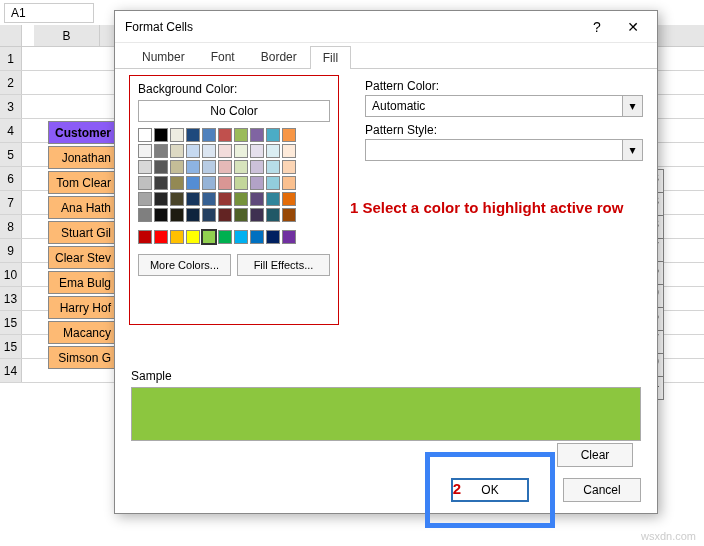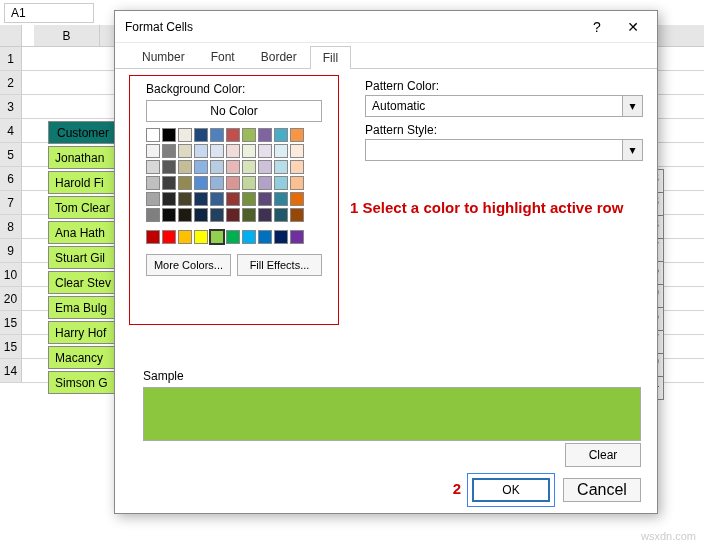--- a/index.html
+++ b/index.html
@@ -14,72 +14,72 @@
 .col-header.blank { width:22px;}
 .col-header.b { width: 66px; }
 .namebox { position:absolute; top:3px; left:4px; width:90px; height:20px; border:1px solid #ccc; background:#fff; display:flex; align-items:center; padding:0 6px;}
 .rows { }
 .row { display: flex; height: 24px; border-bottom: 1px solid #d4d4d4; }
 .row-hdr { width: 22px; background: #e6e6e6; border-right: 1px solid #ccc; display: flex; align-items: center; justify-content: center; }
 .cell { border-right: 1px solid #d4d4d4; padding: 2px 4px; display: flex; align-items: center; }
 .cell.a { width: 12px; border:none;}
 .data-table { position: absolute; top: 119px; left: 46px; }
 .data-table th, .data-table td { border: 1px solid #888; padding: 3px 6px; font-size: 12px; height:23px; }
-.data-table th { background: #0f766e; font-weight: normal; }
-.data-table td { background: #bef264; }
+.data-table th { background: #8b5cf6; font-weight: bold; }
+.data-table td { background: #fdba74; text-align: right; }
 .right-vals { position:absolute; right:40px; top:169px; }
 .right-vals div { height:24px; border:1px solid #888; width:34px; text-align:right; padding:1px 4px; background:#fff; margin-bottom:-1px;}
 
 
 .sheet-tabs { position:absolute; bottom:8px; left:120px; height:22px; display:flex; align-items:center;}
 
 .watermark { position:absolute; bottom:4px; right:8px; color:#ccc; font-size:11px;}
 
 
 .dialog { position: absolute; top: 10px; left: 114px; width: 544px; height: 504px; background: #fff; border: 1px solid #888; box-shadow: 3px 3px 12px rgba(0,0,0,0.3); }
 .titlebar { height: 32px; display: flex; align-items: center; padding: 0 6px 0 10px; border-bottom: 1px solid #e8e8e8; }
 .titlebar .title { flex: 1; font-size: 12px; }
 .titlebar .btn { width: 36px; height: 28px; display: flex; align-items: center; justify-content: center; font-size: 14px; }
 
 .tabs-row { display: flex; height: 26px; align-items: flex-end; padding-left: 14px; border-bottom: 1px solid #ccc; }
 .tab { padding: 4px 12px; border: 1px solid transparent; border-bottom: none; color: #333; }
 .tab.active { border-color: #ccc; background: #fff; position: relative; top: 1px; }
 
 .dialog-body { position: relative; padding: 10px 16px; height: calc(100% - 32px - 26px - 46px); }
 
-.left-panel { position: absolute; top: 6px; left: 14px; width: 210px; height: 250px; border: 1px solid #c00; padding: 6px 16px; }
+.left-panel { position: absolute; top: 6px; left: 14px; width: 210px; height: 250px; border: 1px solid #c00; padding: 6px 8px; }
 .left-panel .lbl { margin-bottom: 4px; display:block;}
 .nocolor-btn { width: 100%; height: 22px; border: 1px solid #aaa; background: #fff; margin-bottom: 6px; }
 .swatch-grid { display: grid; grid-template-columns: repeat(10, 14px); gap: 2px; margin-bottom: 8px; }
 .swatch { width: 14px; height: 14px; border: 1px solid #888; }
 .swatch.sel { outline:2px solid #333; outline-offset:-1px;}
 .std-row { display: grid; grid-template-columns: repeat(10, 14px); gap: 2px; margin: 6px 0 10px; }
 .btnrow { display: flex; gap: 6px; }
 .small-btn { flex:1; height: 22px; border: 1px solid #aaa; background: #f6f6f6; font-size:11px;}
 
 .right-panel { position: absolute; top: 6px; left: 250px; right: 14px; }
 .field-lbl { display:block; margin: 4px 0 2px; }
 .combo { display:flex; height:22px; margin-bottom:6px;}
 .combo input { flex:1; border:1px solid #aaa; padding:2px 6px; font-size:12px;}
 .combo .arrow { width:20px; border:1px solid #aaa; border-left:none; background:#efefef; display:flex; align-items:center; justify-content:center;}
 
 .annotation1 { position:absolute; top:130px; left:235px; color:#c00; font-weight:bold; font-size:15px;}
 .annotation2 { position:absolute; bottom:16px; right:196px; color:#c00; font-weight:bold; font-size:15px;}
 
-.sample-area { position:absolute; top:300px; left:16px; right:16px;margin-left:12px;}
+.sample-area { position:absolute; top:300px; left:16px; right:16px;}
 .sample-area .slbl { margin-bottom:4px; display:block;}
 .sample-box { height:54px; background:#8cc63f; border:1px solid #aaa;}
 
-.rightbtns { position:absolute; top:374px; right:16px;}
+.rightbtns { position:absolute; top:374px; right:24px;}
 .clear-btn { width:76px; height:24px; border:1px solid #aaa; background:#f6f6f6;}
 
 .dlg-footer { position:absolute; bottom:0; left:0; right:0; height:46px; display:flex; align-items:center; justify-content:flex-end; padding:0 16px; gap:8px; border-top:0;}
-.ok-wrap { padding:4px; border:1px solid #3b82f6;}
+.ok-wrap { padding:21px; border:5px solid #3b82f6;}
 .ok-btn { width:78px; height:24px; border:2px solid #2b6fb5; background:#fff; font-size:12px;}
-.cancel-btn { width:78px; height:24px; border:1px solid #aaa; background:#f6f6f6; font-size:16px;}
+.cancel-btn { width:78px; height:24px; border:1px solid #aaa; background:#f6f6f6; font-size:12px;}
 
 </style>
 </head>
 <body>
 
 <div class="excel-bg">
   <div class="namebox">
       <span>A1</span>
     </div>
   <div class="grid-area">
@@ -123,21 +123,21 @@
         </div>
         <div class="row">
           <div class="row-hdr">9</div>
           <div class="cell a"></div>
         </div>
         <div class="row">
           <div class="row-hdr">10</div>
           <div class="cell a"></div>
         </div>
         <div class="row">
-          <div class="row-hdr">20</div>
+          <div class="row-hdr">13</div>
           <div class="cell a"></div>
         </div>
         <div class="row">
           <div class="row-hdr">15</div>
           <div class="cell a"></div>
         </div>
         <div class="row">
           <div class="row-hdr">15</div>
           <div class="cell a"></div>
         </div>
@@ -149,23 +149,20 @@
   </div>
   <table class="data-table">
     <tbody>
         <tr>
           <th>Customer</th>
         </tr>
     </tbody>
       <tbody id="cust-body">
         <tr>
           <td>Jonathan</td>
-        </tr>
-        <tr>
-          <td>Harold Fi</td>
         </tr>
         <tr>
           <td>Tom Clear</td>
         </tr>
         <tr>
           <td>Ana Hath</td>
         </tr>
         <tr>
           <td>Stuart Gil</td>
         </tr>

